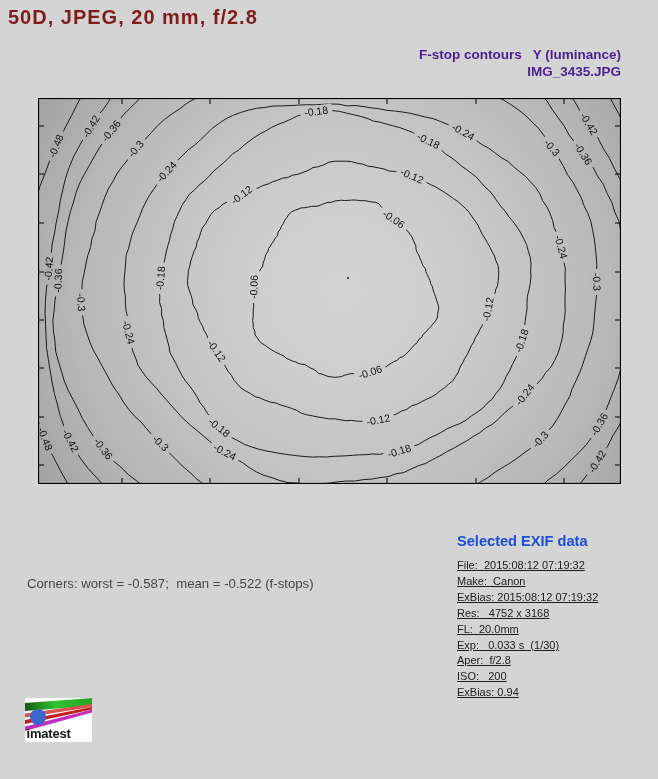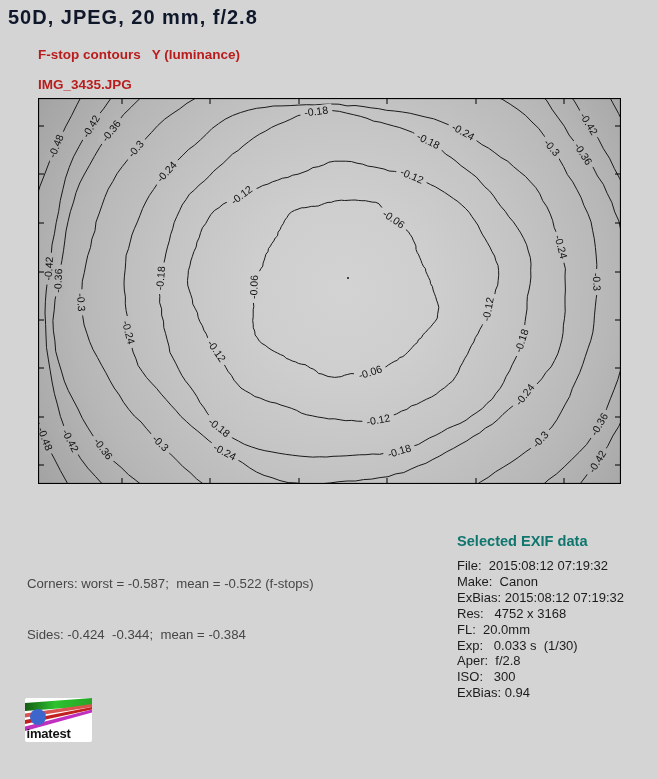--- a/index.html
+++ b/index.html
@@ -1,27 +1,27 @@
 <!DOCTYPE html>
 <html><head>
 <meta charset="utf-8">
 <style>
   html,body{margin:0;padding:0;}
   body{font-family:"Liberation Sans","DejaVu Sans",sans-serif;background:#d4d4d4;}
   #page{position:relative;width:658px;height:779px;background:#d4d4d4;overflow:hidden;}
   .abs{position:absolute;}
-  #main-title{left:8px;top:6px;font-size:20px;font-weight:800;letter-spacing:1px;color:#0f172a;white-space:pre;}
-  #chart-titles{left:38px;top:47px;width:583px;text-align:left;color:#b91c1c;}
+  #main-title{left:8px;top:6px;font-size:20px;font-weight:800;letter-spacing:1px;color:#7f1d1d;white-space:pre;}
+  #chart-titles{left:38px;top:47px;width:583px;text-align:right;color:#4c1d95;}
   #chart-title-1{font-size:13.5px;font-weight:bold;white-space:pre;}
-  #chart-title-2{font-size:13.5px;font-weight:bold;white-space:pre;margin-top:15px;}
+  #chart-title-2{font-size:13.5px;font-weight:bold;white-space:pre;margin-top:2px;}
   #plot-wrap{left:38px;top:98px;width:583px;height:386px;}
   #stats-block{left:27px;top:541px;color:#474747;font-size:13.2px;line-height:17px;white-space:pre;}
   #exif-block{left:457px;top:533px;color:#1c1c1c;}
-  #exif-header{font-size:14.6px;font-weight:bold;color:#0f766e;margin-bottom:9px;white-space:pre;}
-  .exif-line{font-size:13px;line-height:15.9px;white-space:pre;}
+  #exif-header{font-size:14.6px;font-weight:bold;color:#1d4ed8;margin-bottom:9px;white-space:pre;}
+  .exif-line{font-size:11px;line-height:15.9px;white-space:pre;text-decoration:underline;}
   #logo{left:25px;top:698px;width:67px;height:44px;}
 </style>
 </head>
 <body>
 
 <div id="page">
 
   <div class="abs" id="main-title">50D, JPEG, 20 mm, f/2.8</div>
 
   <div class="abs" id="chart-titles">
@@ -238,36 +238,35 @@
           <line x1="583" y1="319" x2="577" y2="319"></line>
           <line x1="0" y1="367" x2="6" y2="367"></line>
           <line x1="583" y1="367" x2="577" y2="367"></line>
         </g>
         <rect x="0.5" y="0.5" width="582" height="385" fill="none" stroke="#000000" stroke-width="1.2"></rect>
       </svg>
   </div>
 
   <div class="abs" id="stats-block">
     <div class="stats-line">Corners: worst = -0.587;  mean = -0.522 (f-stops)</div>
-    <div class="stats-line">Sides: -0.424  -0.344;  mean = -0.384</div>
     <div class="stats-line"> </div>
     
     
   </div>
 
   <div class="abs" id="exif-block">
     <div id="exif-header">Selected EXIF data</div>
     <div class="exif-line">File:  2015:08:12 07:19:32</div>
     <div class="exif-line">Make:  Canon</div>
     <div class="exif-line">ExBias: 2015:08:12 07:19:32</div>
     <div class="exif-line">Res:   4752 x 3168</div>
     <div class="exif-line">FL:  20.0mm</div>
     <div class="exif-line">Exp:   0.033 s  (1/30)</div>
     <div class="exif-line">Aper:  f/2.8</div>
-    <div class="exif-line">ISO:   300</div>
+    <div class="exif-line">ISO:   200</div>
     <div class="exif-line">ExBias: 0.94</div>
   </div>
 
   <div class="abs" id="logo">
     <svg width="67" height="44" viewBox="0 0 67 44" xmlns="http://www.w3.org/2000/svg">
       <defs>
         <linearGradient id="logoGreen" x1="0" y1="0" x2="1" y2="0">
           <stop offset="0" stop-color="#155c15"></stop>
           <stop offset="0.45" stop-color="#2ec22e"></stop>
           <stop offset="1" stop-color="#27a527"></stop>

